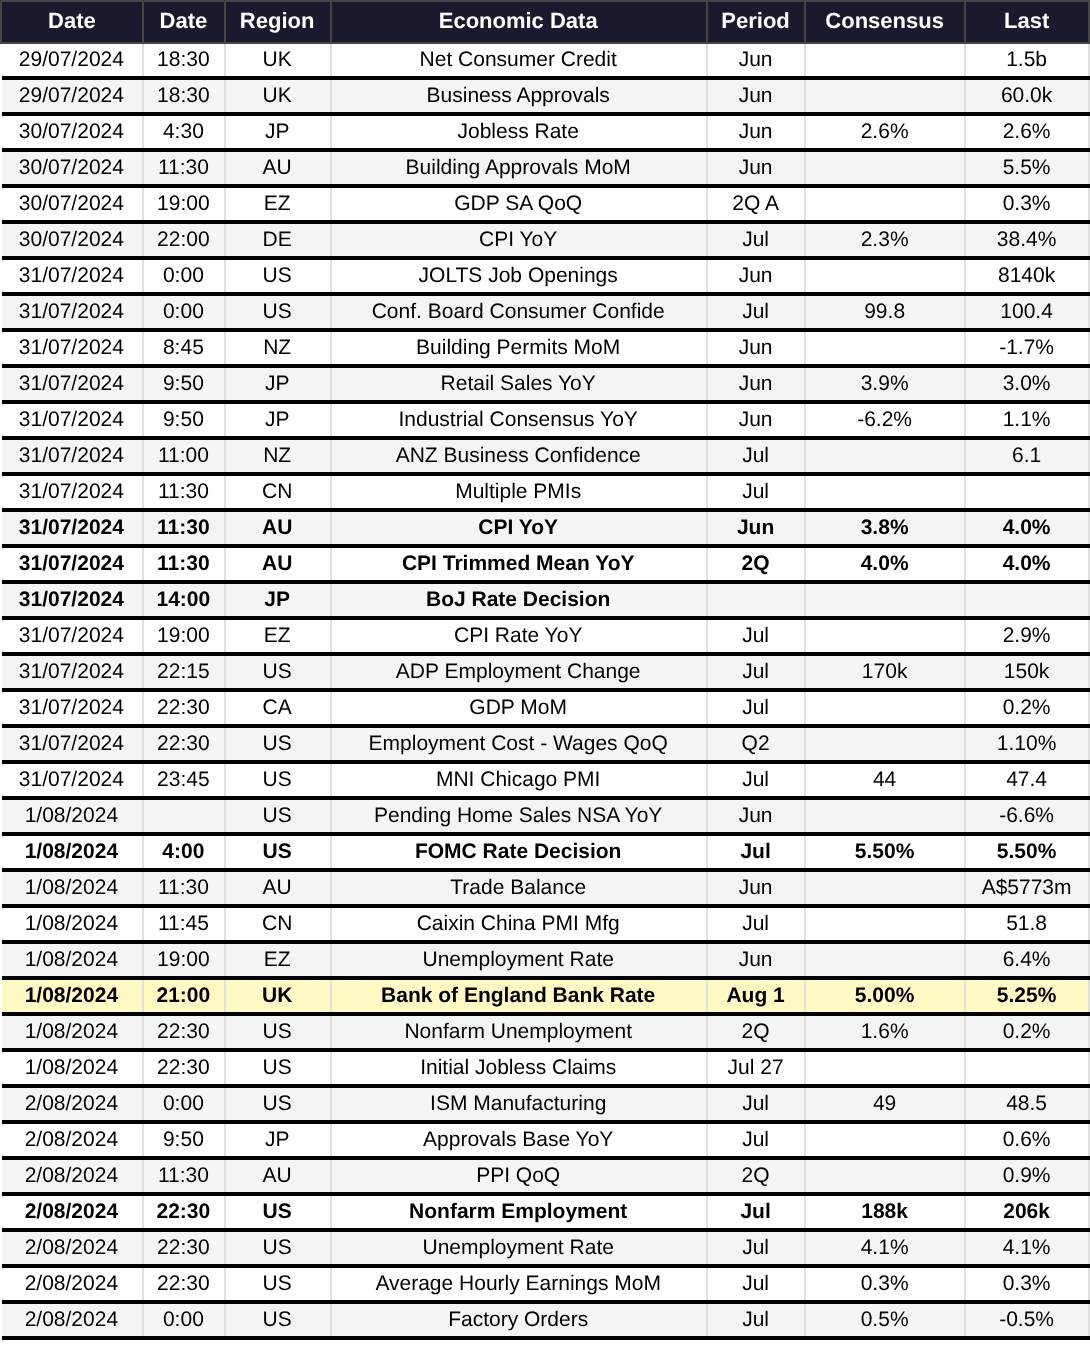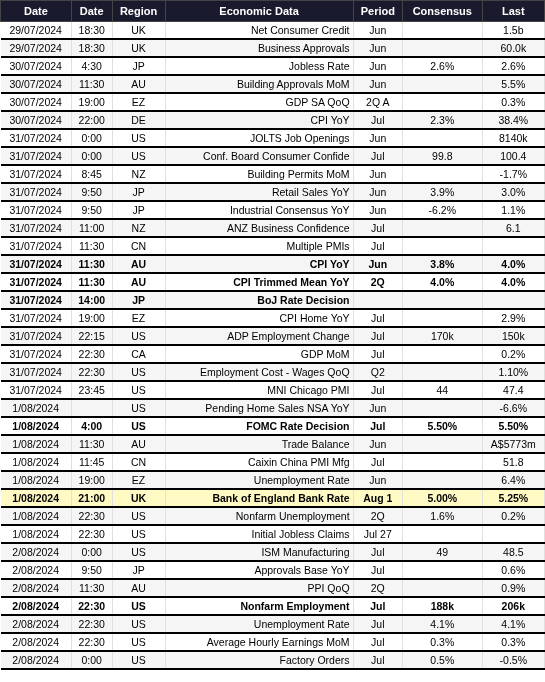--- a/index.html
+++ b/index.html
@@ -34,21 +34,21 @@
       background: #fff;
     }
     tbody td {
       padding: 2px 3px;
       text-align: center;
       font-size: 10.5px;
       color: #000;
       border-right: 1px solid #e0e0e0;
     }
     tbody td.left {
-      text-align: right;
+      text-align: center;
     }
     .bold-row td {
       font-weight: bold;
     }
     .highlight-row {
       background: #fff9c4 !important;
     }
     .highlight-row td {
       font-weight: bold;
     }
@@ -210,21 +210,21 @@
         <td>JP</td>
         <td class="left">BoJ Rate Decision</td>
         <td></td>
         <td></td>
         <td></td>
       </tr>
       <tr>
         <td>31/07/2024</td>
         <td>19:00</td>
         <td>EZ</td>
-        <td class="left">CPI Home YoY</td>
+        <td class="left">CPI Rate YoY</td>
         <td>Jul</td>
         <td></td>
         <td>2.9%</td>
       </tr>
       <tr>
         <td>31/07/2024</td>
         <td>22:15</td>
         <td>US</td>
         <td class="left">ADP Employment Change</td>
         <td>Jul</td>

